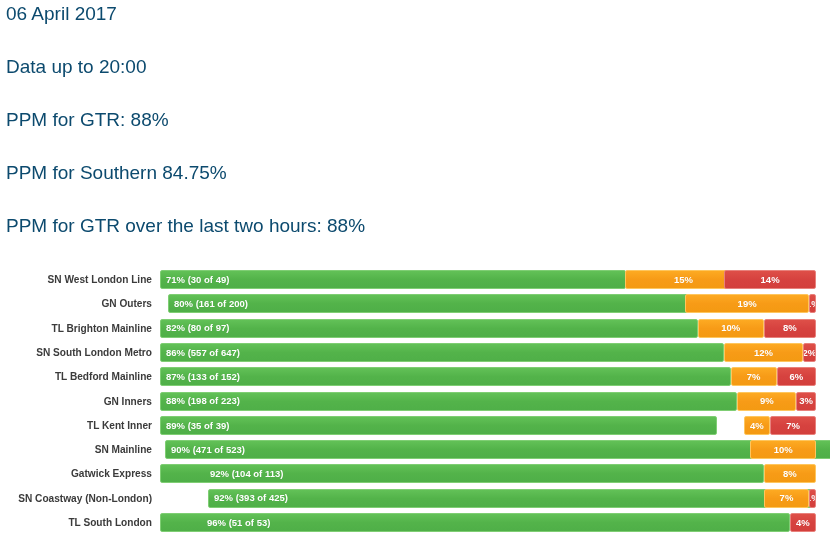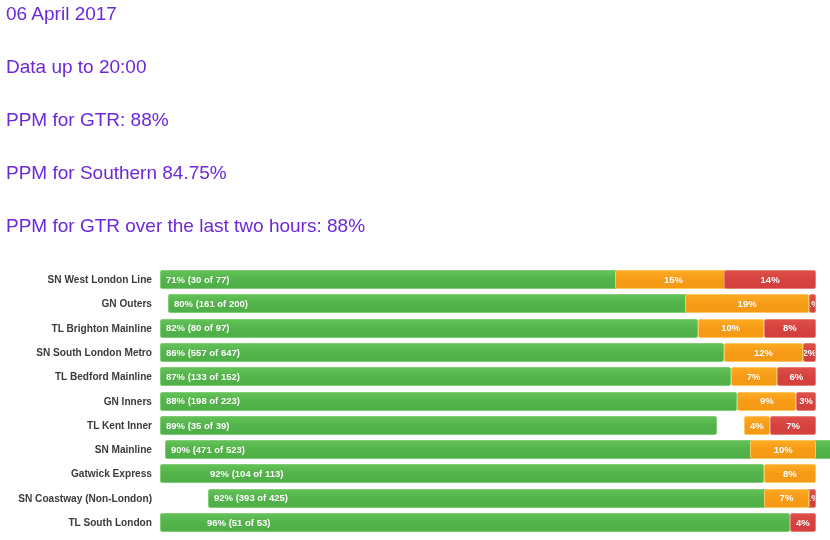--- a/index.html
+++ b/index.html
@@ -20,21 +20,21 @@
   
   #header-block {
     position: absolute;
     left: 6px;
     top: 0px;
     width: 820px;
   }
   .header-line {
     font-size: 19px;
     line-height: 1.15;
-    color: #6d28d9;
+    color: #0c4a6e;
     white-space: nowrap;
     font-weight: 400;
     letter-spacing: 0px;
   }
   #header-line-0 { position: absolute; left: 0px; top: 3px; }
   #header-line-1 { position: absolute; left: 0px; top: 56px; }
   #header-line-2 { position: absolute; left: 0px; top: 109px; }
   #header-line-3 { position: absolute; left: 0px; top: 162px; }
   #header-line-4 { position: absolute; left: 0px; top: 215px; }
 
@@ -123,23 +123,23 @@
   <div class="header-line" id="header-line-2">PPM for GTR: 88%</div>
   <div class="header-line" id="header-line-3">PPM for Southern 84.75%</div>
   <div class="header-line" id="header-line-4">PPM for GTR over the last two hours: 88%</div>
 </div>
 
 <div id="ppm-chart">
     <div class="chart-row" style="top: 6px;">
       <div class="row-label">SN West London Line</div>
       <div class="bar-track">
         <div class="seg seg-green" style="left: 0px; width: 465.76px;">
-          <span class="seg-label">71% (30 of 77)</span>
-        </div>
-        <div class="seg seg-amber" style="left: 455px; width: 117px;">
+          <span class="seg-label">71% (30 of 49)</span>
+        </div>
+        <div class="seg seg-amber" style="left: 465px; width: 117px;">
           <span class="seg-label">15%</span>
         </div>
         <div class="seg seg-red" style="left: 564.16px; width: 91.84px;">
           <span class="seg-label">14%</span>
         </div>
       </div>
     </div>
     <div class="chart-row" style="top: 30.3px;">
       <div class="row-label">GN Outers</div>
       <div class="bar-track">

